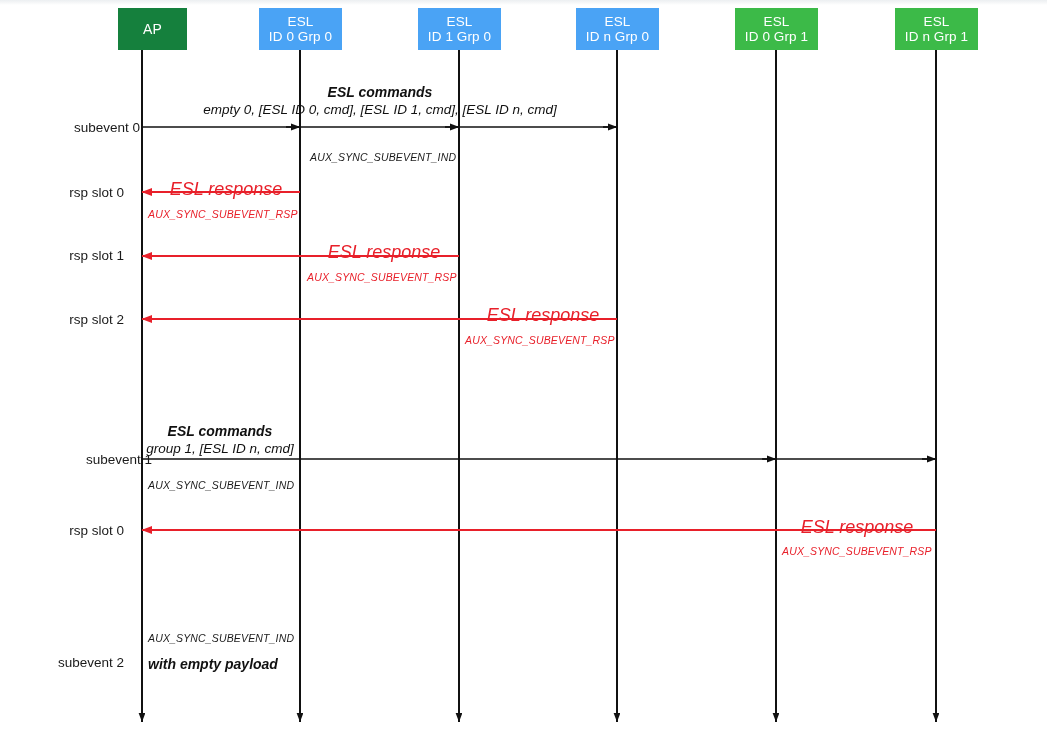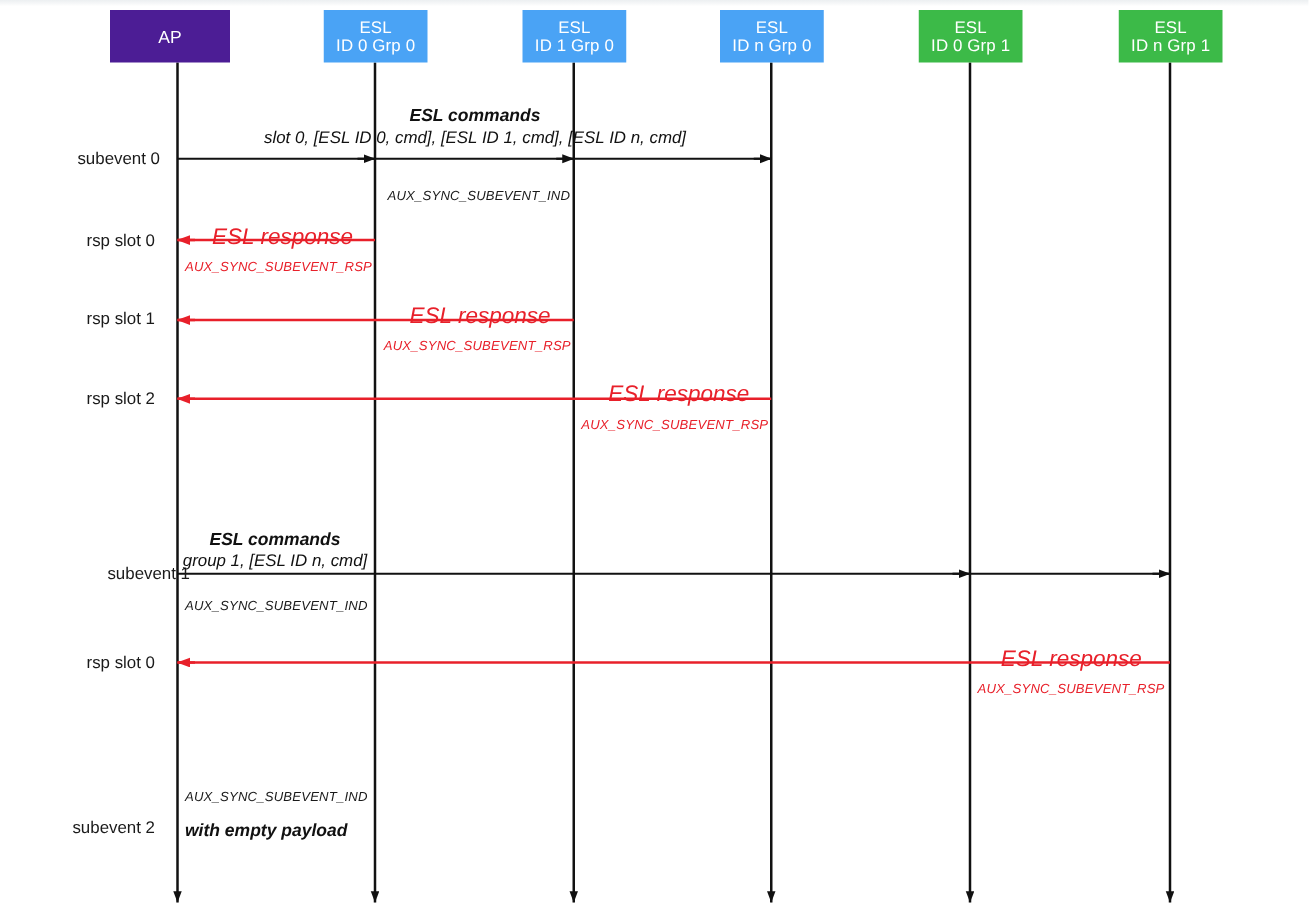--- a/index.html
+++ b/index.html
@@ -134,21 +134,21 @@
           <line x1="922" x2="936" y1="459" y2="459" stroke="#111111" stroke-width="1.7" marker-end="url(#ah-black)"></line>
         </g>
         <g>
           <line x1="936" x2="142" y1="530" y2="530" stroke="#e8202a" stroke-width="2"></line>
           <line x1="156" x2="142" y1="530" y2="530" stroke="#e8202a" stroke-width="2" marker-end="url(#ah-red)"></line>
         </g>
       </g>
   </svg>
 
   <div id="actors">
-      <div class="actor-box single" style="left: 88px; top: 8px; width: 96px; background: #4c1d95;">
+      <div class="actor-box single" style="left: 118px; top: 8px; width: 69px; background: #15803d;">
         <span class="l1">AP</span>
       </div>
       <div class="actor-box" style="left: 259px; top: 8px; width: 83px; background: rgb(74, 163, 245);">
         <span class="l1">ESL</span>
         <span class="l2">ID 0 Grp 0</span>
       </div>
       <div class="actor-box" style="left: 418px; top: 8px; width: 83px; background: rgb(74, 163, 245);">
         <span class="l1">ESL</span>
         <span class="l2">ID 1 Grp 0</span>
       </div>
@@ -160,32 +160,32 @@
         <span class="l1">ESL</span>
         <span class="l2">ID 0 Grp 1</span>
       </div>
       <div class="actor-box" style="left: 895px; top: 8px; width: 83px; background: rgb(60, 186, 72);">
         <span class="l1">ESL</span>
         <span class="l2">ID n Grp 1</span>
       </div>
     </div>
 
   <div id="sidelabels">
-      <div class="side-label" style="left: 4px; width: 124px; top: 127px;">subevent 0</div>
+      <div class="side-label" style="left: 16px; width: 124px; top: 127px;">subevent 0</div>
       <div class="side-label" style="left: 0px; width: 124px; top: 192px;">rsp slot 0</div>
       <div class="side-label" style="left: 0px; width: 124px; top: 255px;">rsp slot 1</div>
       <div class="side-label" style="left: 0px; width: 124px; top: 319px;">rsp slot 2</div>
       <div class="side-label" style="left: 0px; width: 124px; top: 459px; margin-left: 28px;">subevent 1</div>
       <div class="side-label" style="left: 0px; width: 124px; top: 530px;">rsp slot 0</div>
       <div class="side-label" style="left: 0px; width: 124px; top: 662px;">subevent 2</div>
     </div>
 
   <div id="labels">
       <div class="msg-label bold center" style="left: 380px; top: 84px;">ESL commands</div>
-      <div class="msg-label  center" style="left: 380px; top: 102px;">slot 0, [ESL ID 0, cmd], [ESL ID 1, cmd], [ESL ID n, cmd]</div>
+      <div class="msg-label  center" style="left: 380px; top: 102px;">empty 0, [ESL ID 0, cmd], [ESL ID 1, cmd], [ESL ID n, cmd]</div>
       <div class="msg-label proto" style="left: 310px; top: 151px;">AUX_SYNC_SUBEVENT_IND</div>
       <div class="msg-label  red title center" style="left: 226px; top: 179px;">ESL response</div>
       <div class="msg-label proto red" style="left: 148px; top: 208px;">AUX_SYNC_SUBEVENT_RSP</div>
       <div class="msg-label  red title center" style="left: 384px; top: 242px;">ESL response</div>
       <div class="msg-label proto red" style="left: 307px; top: 271px;">AUX_SYNC_SUBEVENT_RSP</div>
       <div class="msg-label  red title center" style="left: 543px; top: 305px;">ESL response</div>
       <div class="msg-label proto red" style="left: 465px; top: 334px;">AUX_SYNC_SUBEVENT_RSP</div>
       <div class="msg-label bold center" style="left: 220px; top: 423px;">ESL commands</div>
       <div class="msg-label  center" style="left: 220px; top: 441px;">group 1, [ESL ID n, cmd]</div>
       <div class="msg-label proto" style="left: 148px; top: 479px;">AUX_SYNC_SUBEVENT_IND</div>

